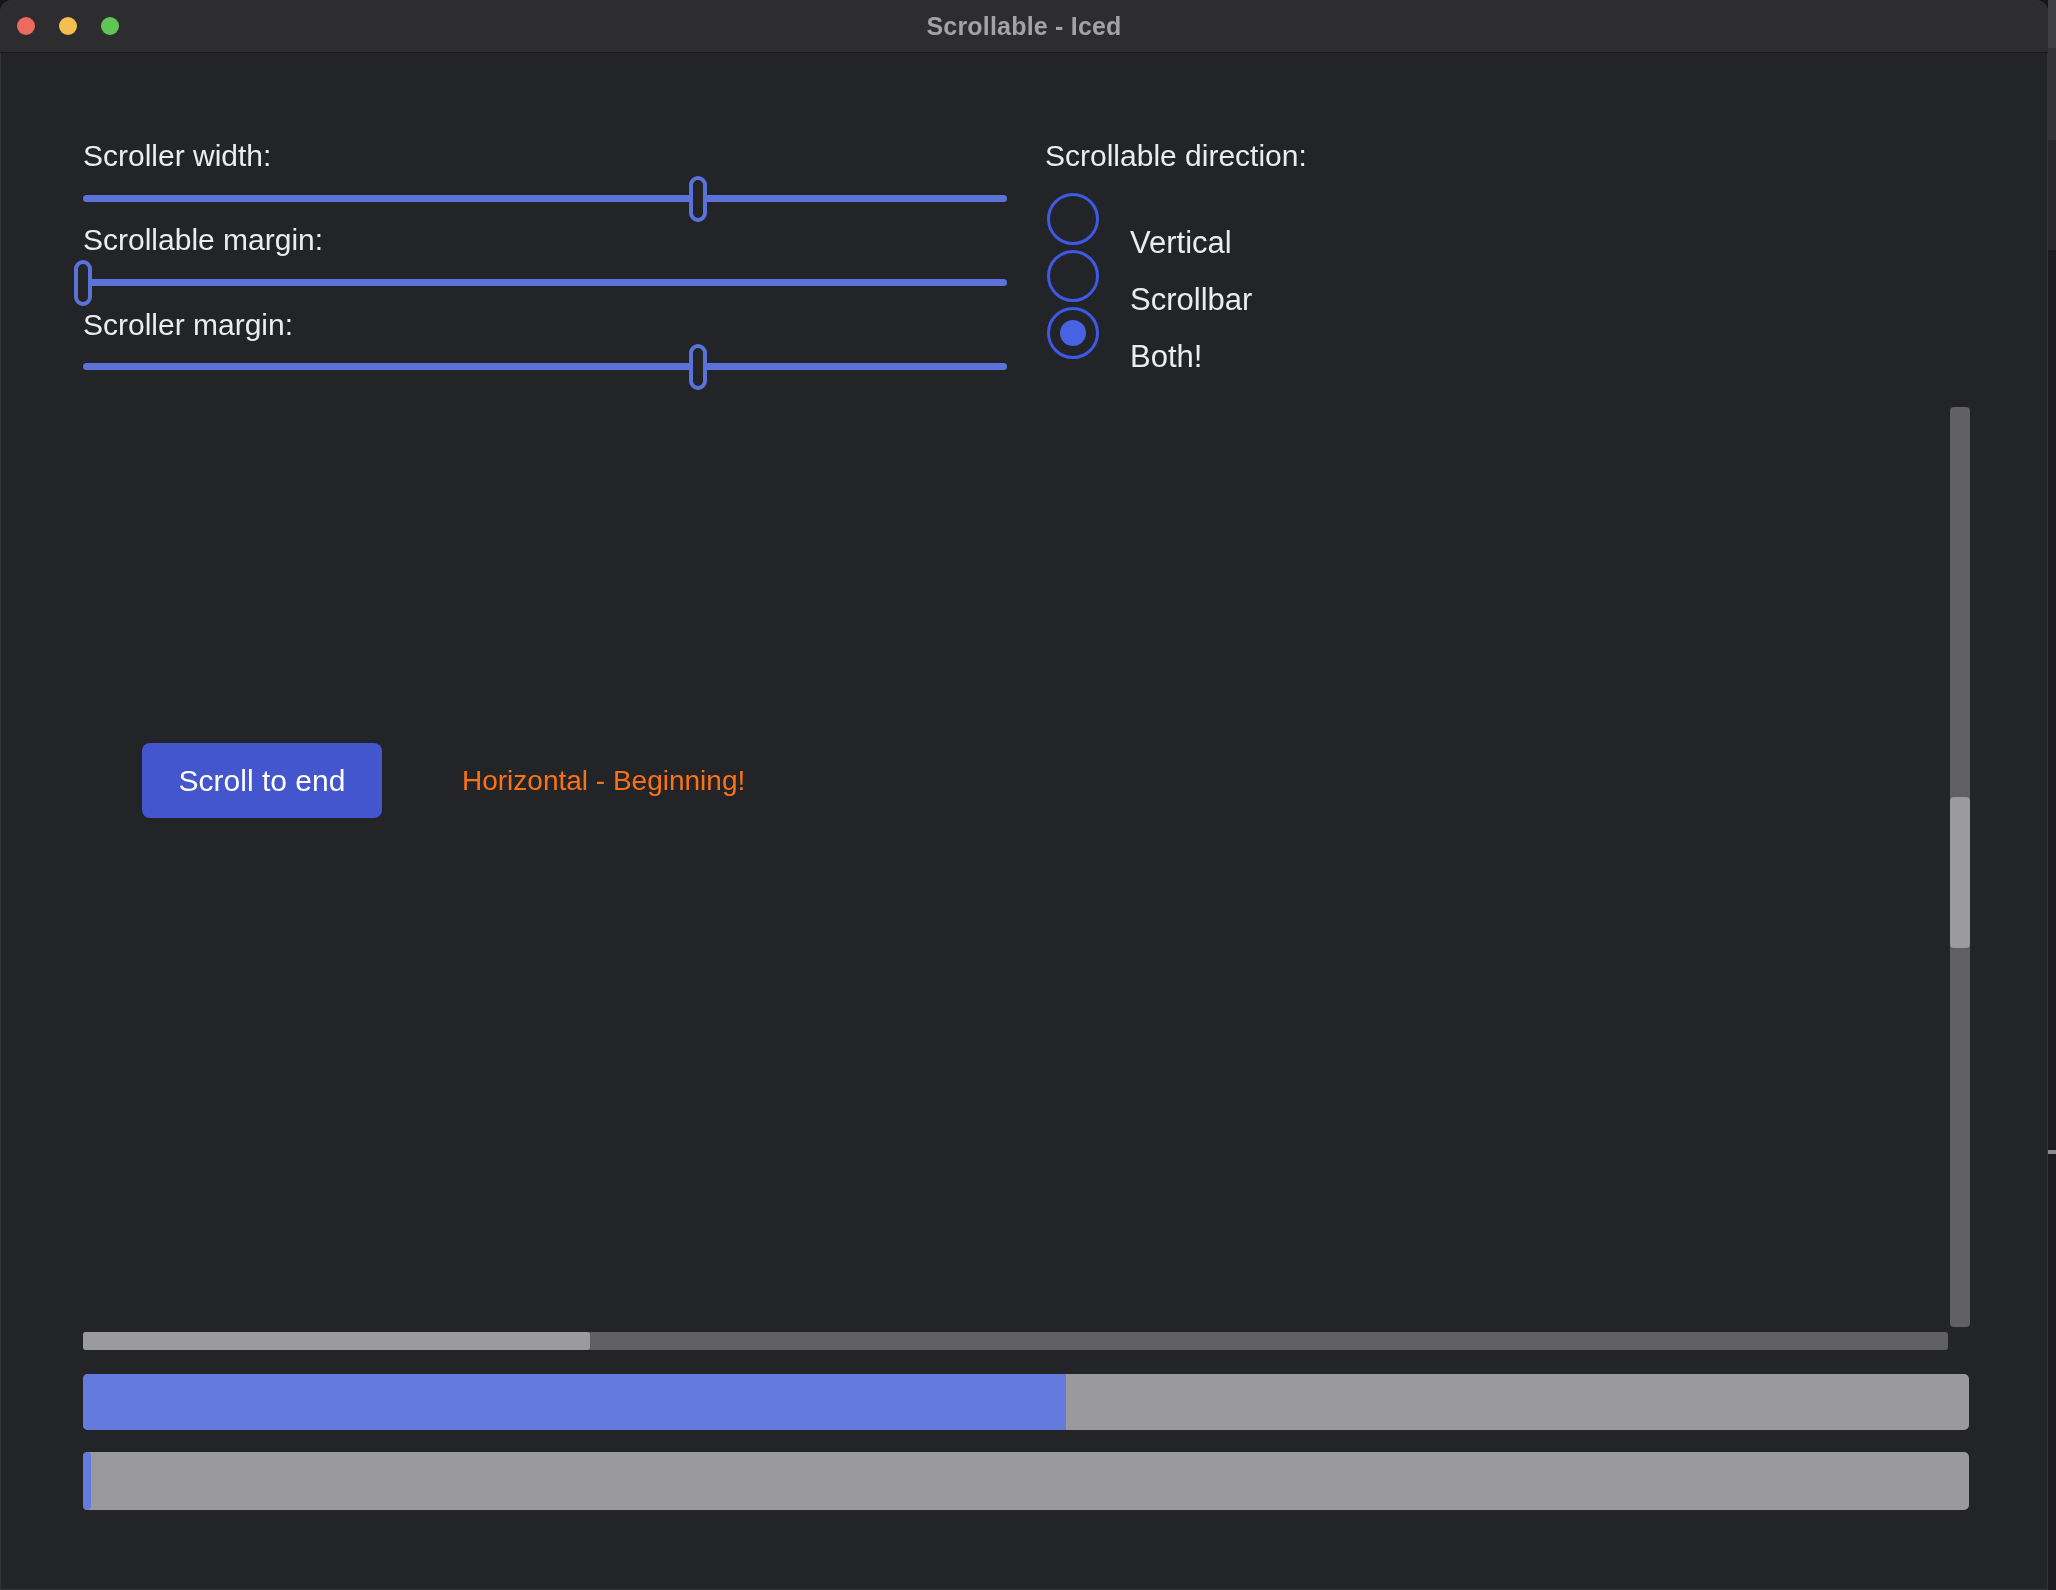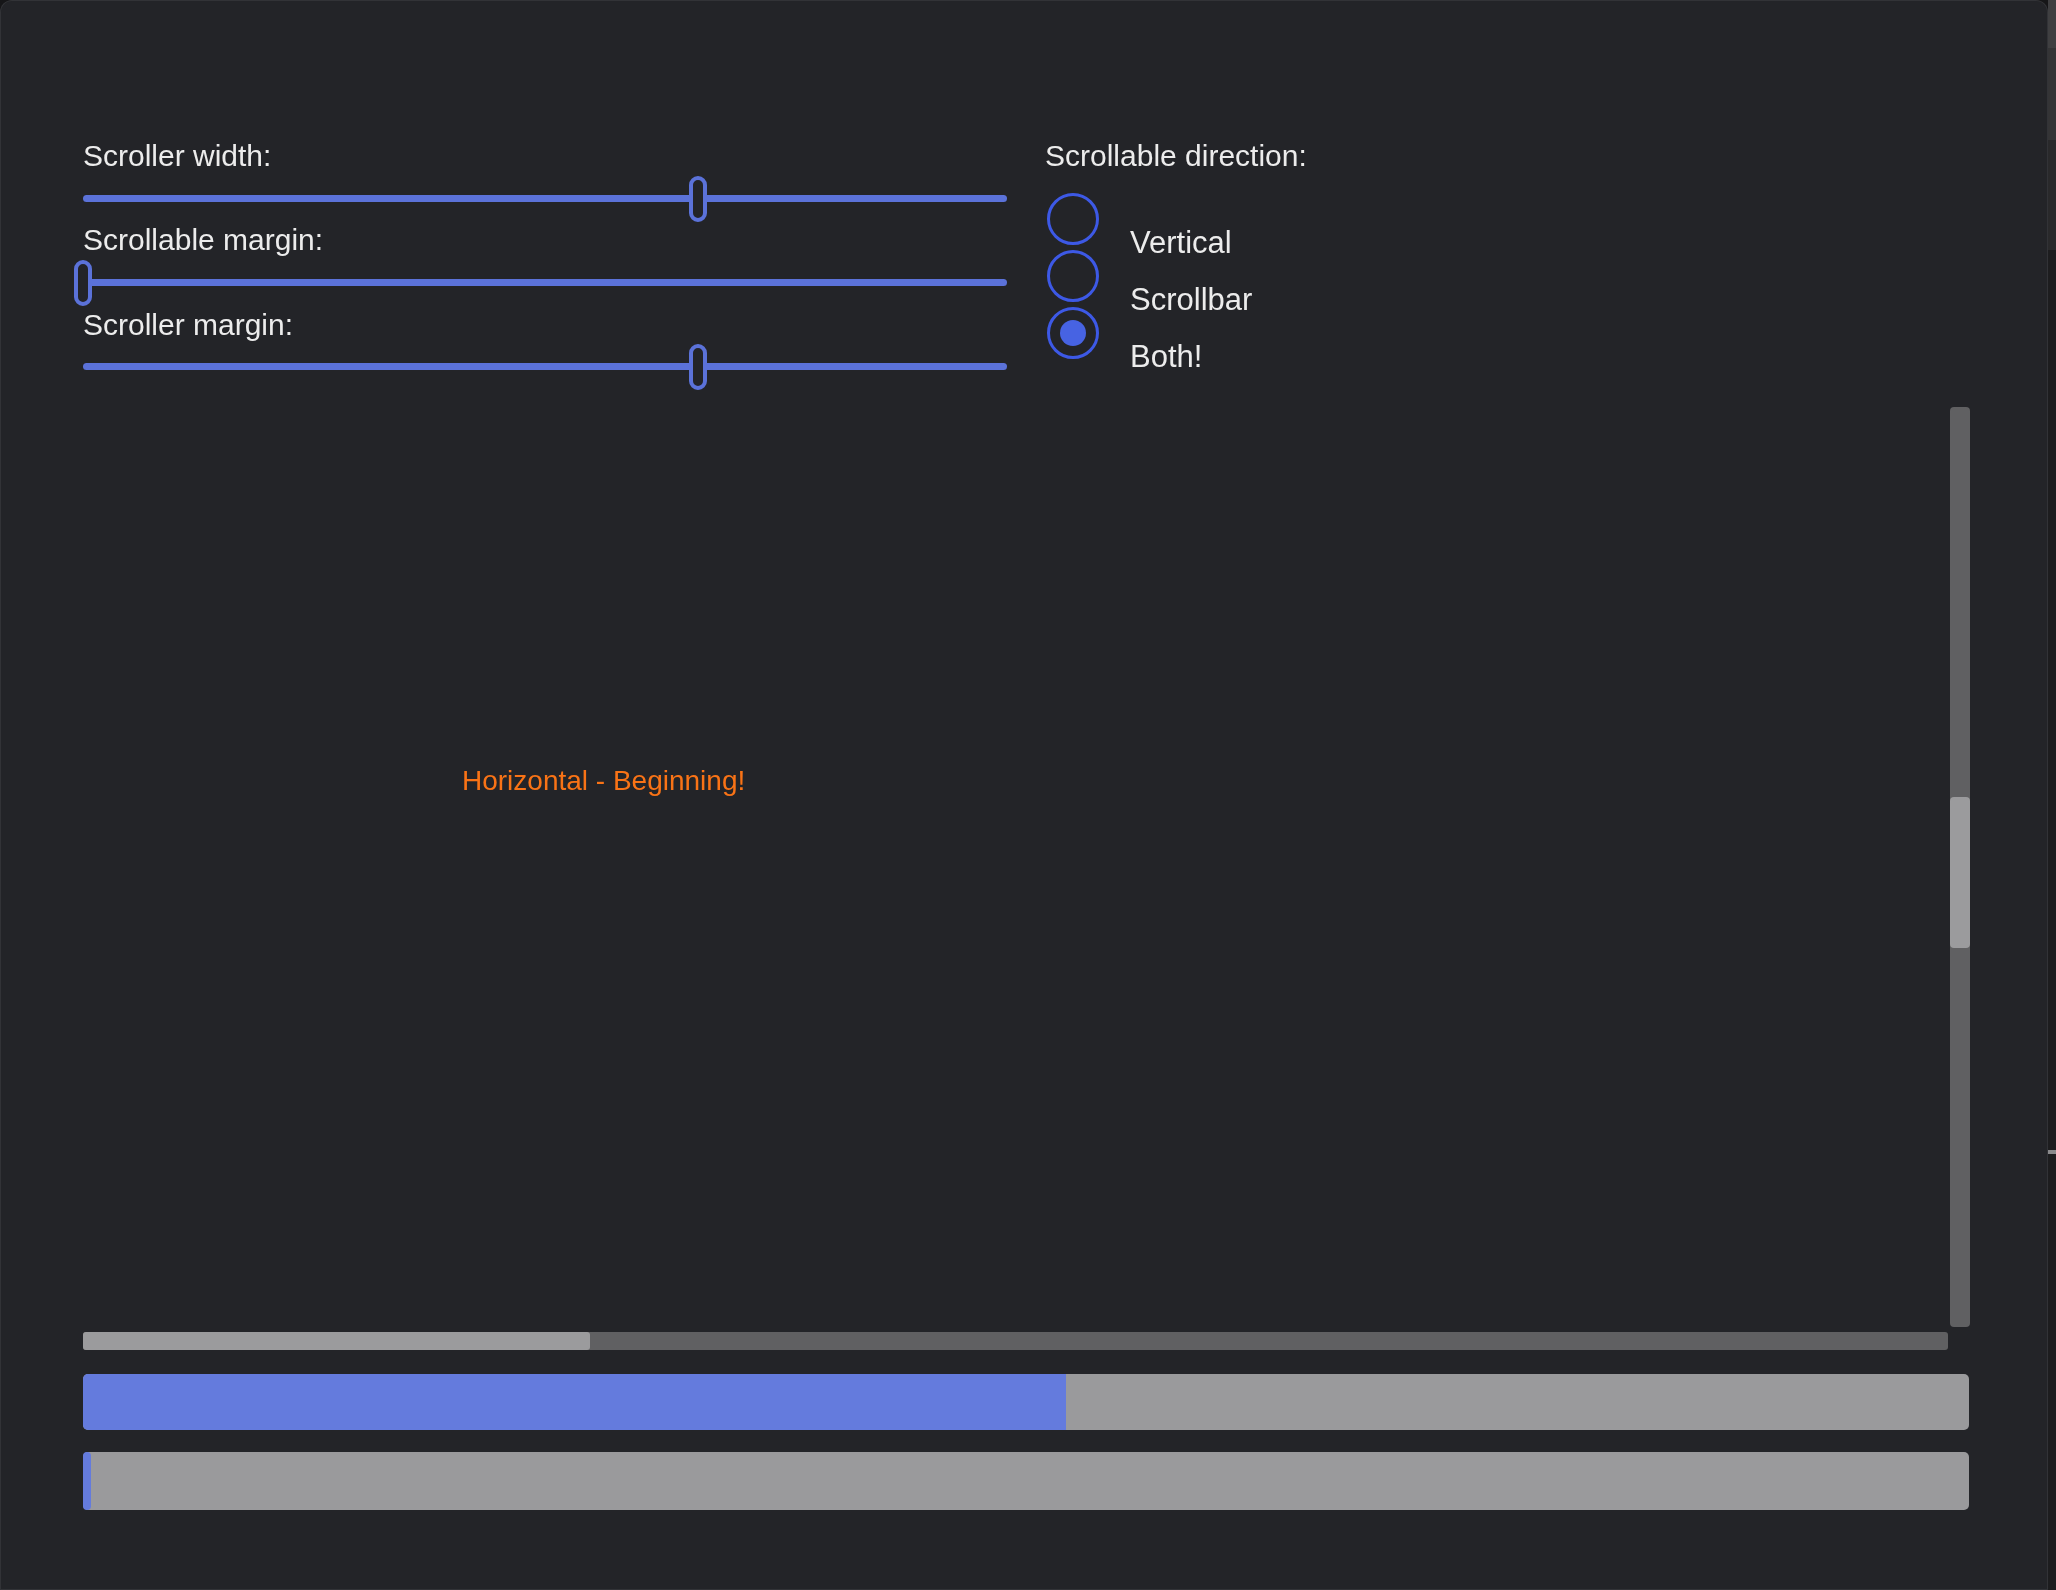--- a/index.html
+++ b/index.html
@@ -48,20 +48,28 @@
   .edge-strip .seg1{position:absolute;left:0;top:0;width:8px;height:48px;background:#3f3f41;}
   .edge-strip .seg2{position:absolute;left:0;top:48px;width:8px;height:92px;background:#343436;}
   .edge-strip .seg3{position:absolute;left:0;top:140px;width:8px;height:110px;background:#29292b;}
   .edge-strip .tick{position:absolute;left:0;top:1150px;width:8px;height:4px;background:#8a8a8c;}
 </style>
 </head>
 <body>
 
 <div class="window">
 
+  <div class="titlebar">
+    <div class="lights">
+      <span class="light red"></span>
+      <span class="light yellow"></span>
+      <span class="light green"></span>
+    </div>
+    <span class="title">Scrollable - Iced</span>
+  </div>
 
   <div class="label" style="left:83px;top:138px">Scroller width:</div>
   <div class="rail" style="top:195px">
     <div class="handle" style="left: 66.6%;"></div>
   </div>
 
   <div class="label" style="left:83px;top:222px">Scrollable margin:</div>
   <div class="rail" style="top:279px">
     <div class="handle" style="left: 0%;"></div>
   </div>
@@ -83,20 +91,21 @@
     <span class="radio-label">Scrollbar</span>
   </div>
 
   <div class="radio-row" style="top:291px">
     <span class="radio-circle selected">
         <span class="radio-dot"></span>
       </span>
     <span class="radio-label">Both!</span>
   </div>
 
+  <button class="btn">Scroll to end</button>
   <div class="status">Horizontal - Beginning!</div>
 
   <div class="vscrollbar">
     <div class="vscroller" style="top: 42.4%; height: 16.4%;"></div>
   </div>
 
   <div class="hscrollbar">
     <div class="hscroller" style="left: 0%; width: 27.2%;"></div>
   </div>
 

